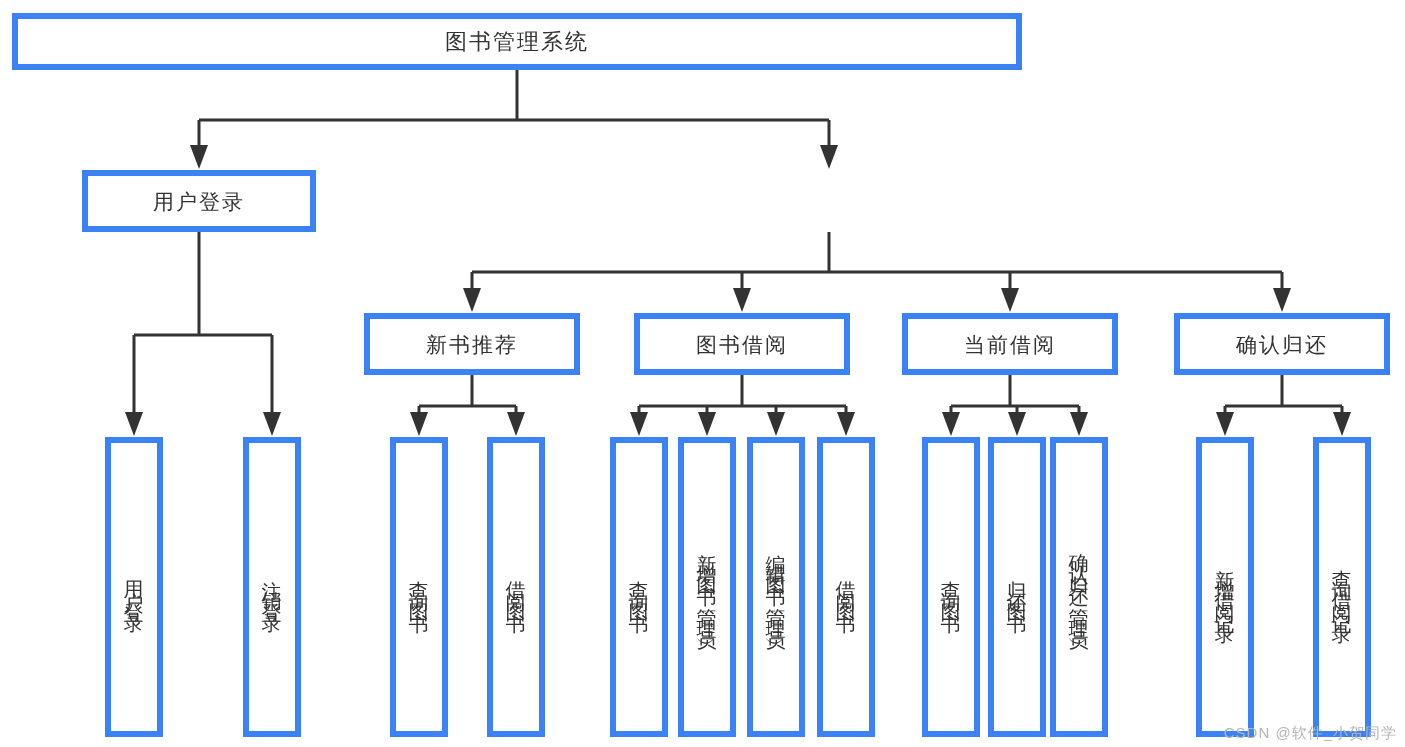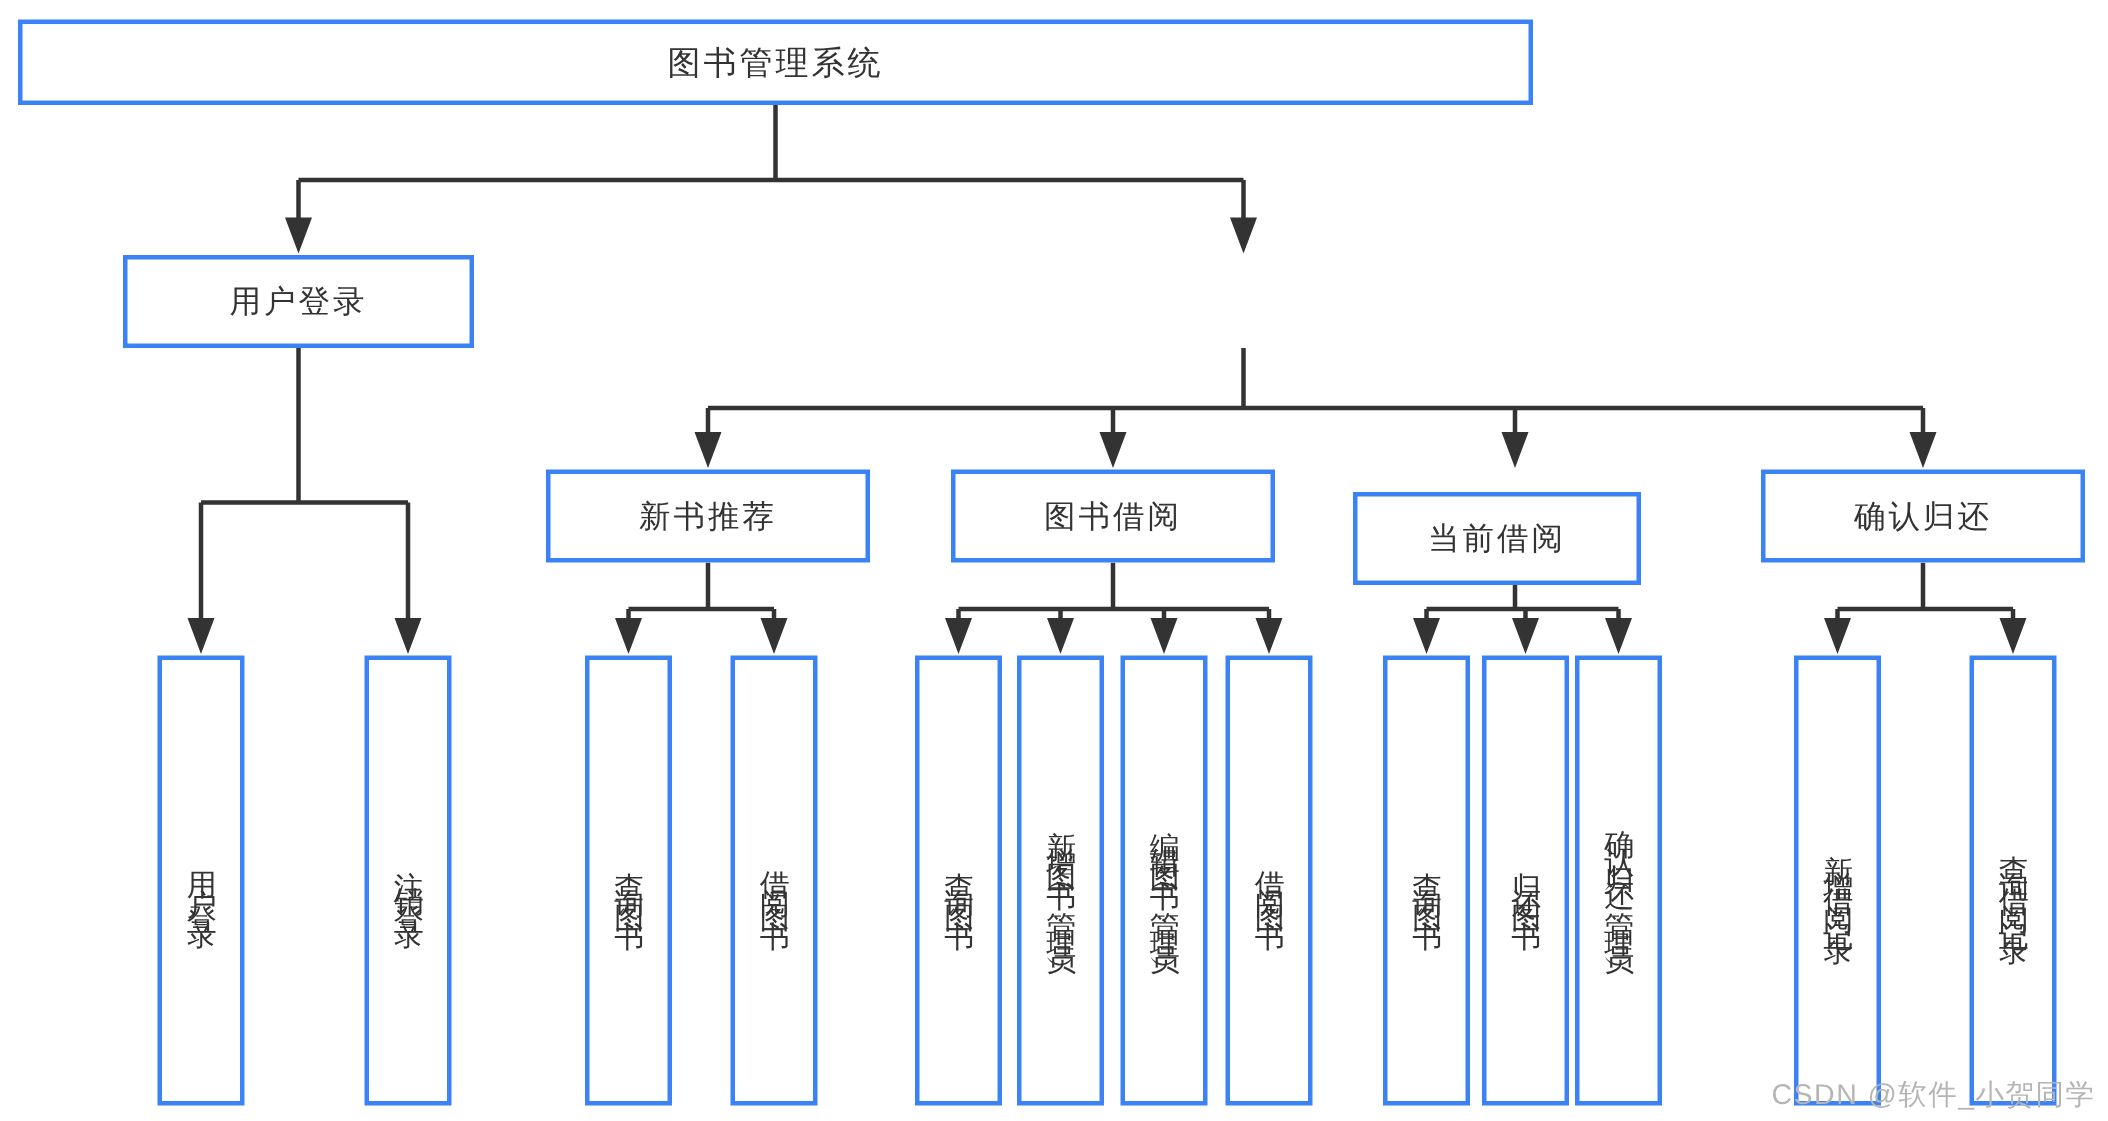--- a/index.html
+++ b/index.html
@@ -18,21 +18,21 @@
   svg.connectors {
     position: absolute;
     left: 0;
     top: 0;
     z-index: 1;
   }
   .node {
     position: absolute;
     box-sizing: border-box;
     background: #ffffff;
-    border: 3px solid #3b82f6;
+    border: 6px solid #3b82f6;
     color: #333333;
     display: flex;
     align-items: center;
     justify-content: center;
     z-index: 2;
     line-height: 1;
   }
   .node.h-label {
     font-size: 21px;
     letter-spacing: 2px;
@@ -44,21 +44,21 @@
   .node.leaf {
     writing-mode: vertical-rl;
     text-orientation: mixed;
     font-size: 20px;
     letter-spacing: 11px;
   }
   .watermark {
     position: absolute;
     right: 8px;
     bottom: 4px;
-    font-size: 19px;
+    font-size: 15px;
     color: #b5b5b5;
     letter-spacing: 1px;
     z-index: 5;
     white-space: nowrap;
   }
 </style>
 </head>
 <body>
 
 <div class="canvas">
@@ -125,21 +125,21 @@
       <polygon points="1342,436 1333,412 1351,412"></polygon>
     </g>
   </svg>
 
   <div class="node root-box" style="left:12px; top:13px; width:1010px; height:57px">图书管理系统</div>
 
   <div class="node h-label" style="left:82px; top:170px; width:234px; height:62px">用户登录</div>
 
   <div class="node h-label" style="left:634px; top:313px; width:216px; height:62px">图书借阅</div>
   <div class="node h-label" style="left:364px; top:313px; width:216px; height:62px">新书推荐</div>
-  <div class="node h-label" style="left:902px; top:328px; width:192px; height:62px">当前借阅</div>
+  <div class="node h-label" style="left:902px; top:313px; width:216px; height:62px">当前借阅</div>
   <div class="node h-label" style="left:1174px; top:313px; width:216px; height:62px">确认归还</div>
 
   <div class="node leaf" style="left:105px; top:437px; width:58px; height:300px">用户登录</div>
   <div class="node leaf" style="left:243px; top:437px; width:58px; height:300px">注销登录</div>
 
   <div class="node leaf" style="left:390px; top:437px; width:58px; height:300px">查询图书</div>
   <div class="node leaf" style="left:487px; top:437px; width:58px; height:300px">借阅图书</div>
 
   <div class="node leaf" style="left:610px; top:437px; width:58px; height:300px">查询图书</div>
   <div class="node leaf" style="left:678px; top:437px; width:58px; height:300px">新增图书（管理员）</div>

